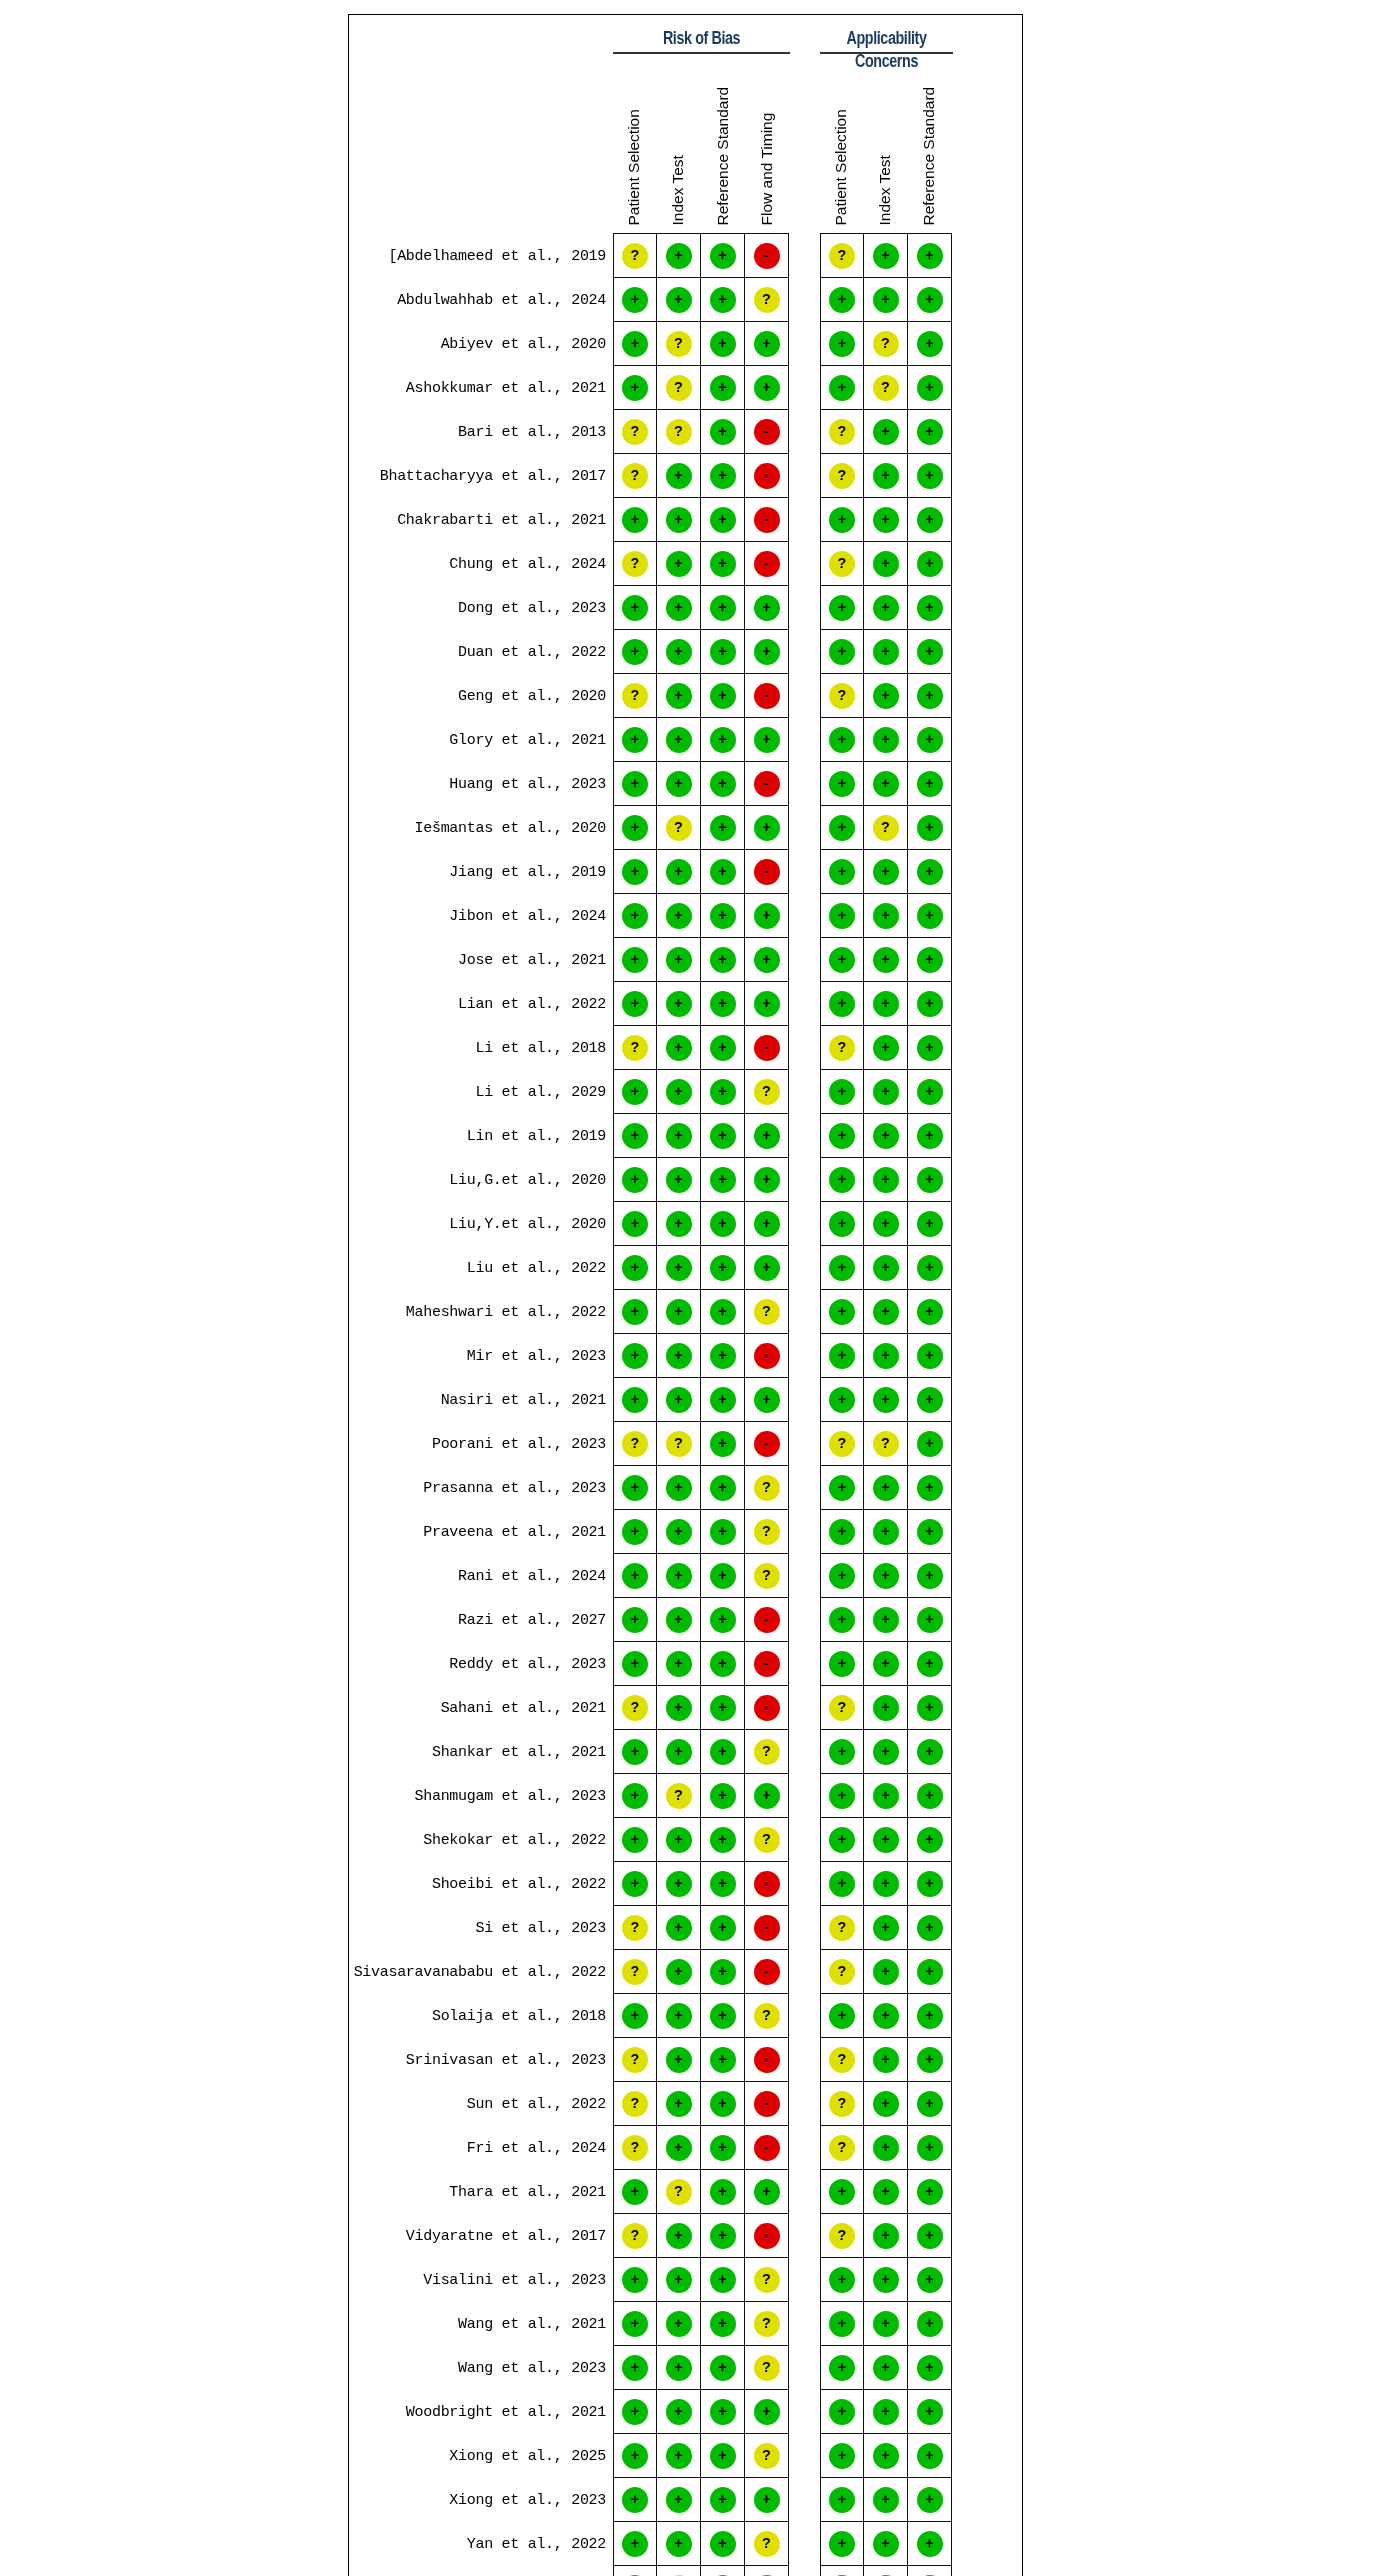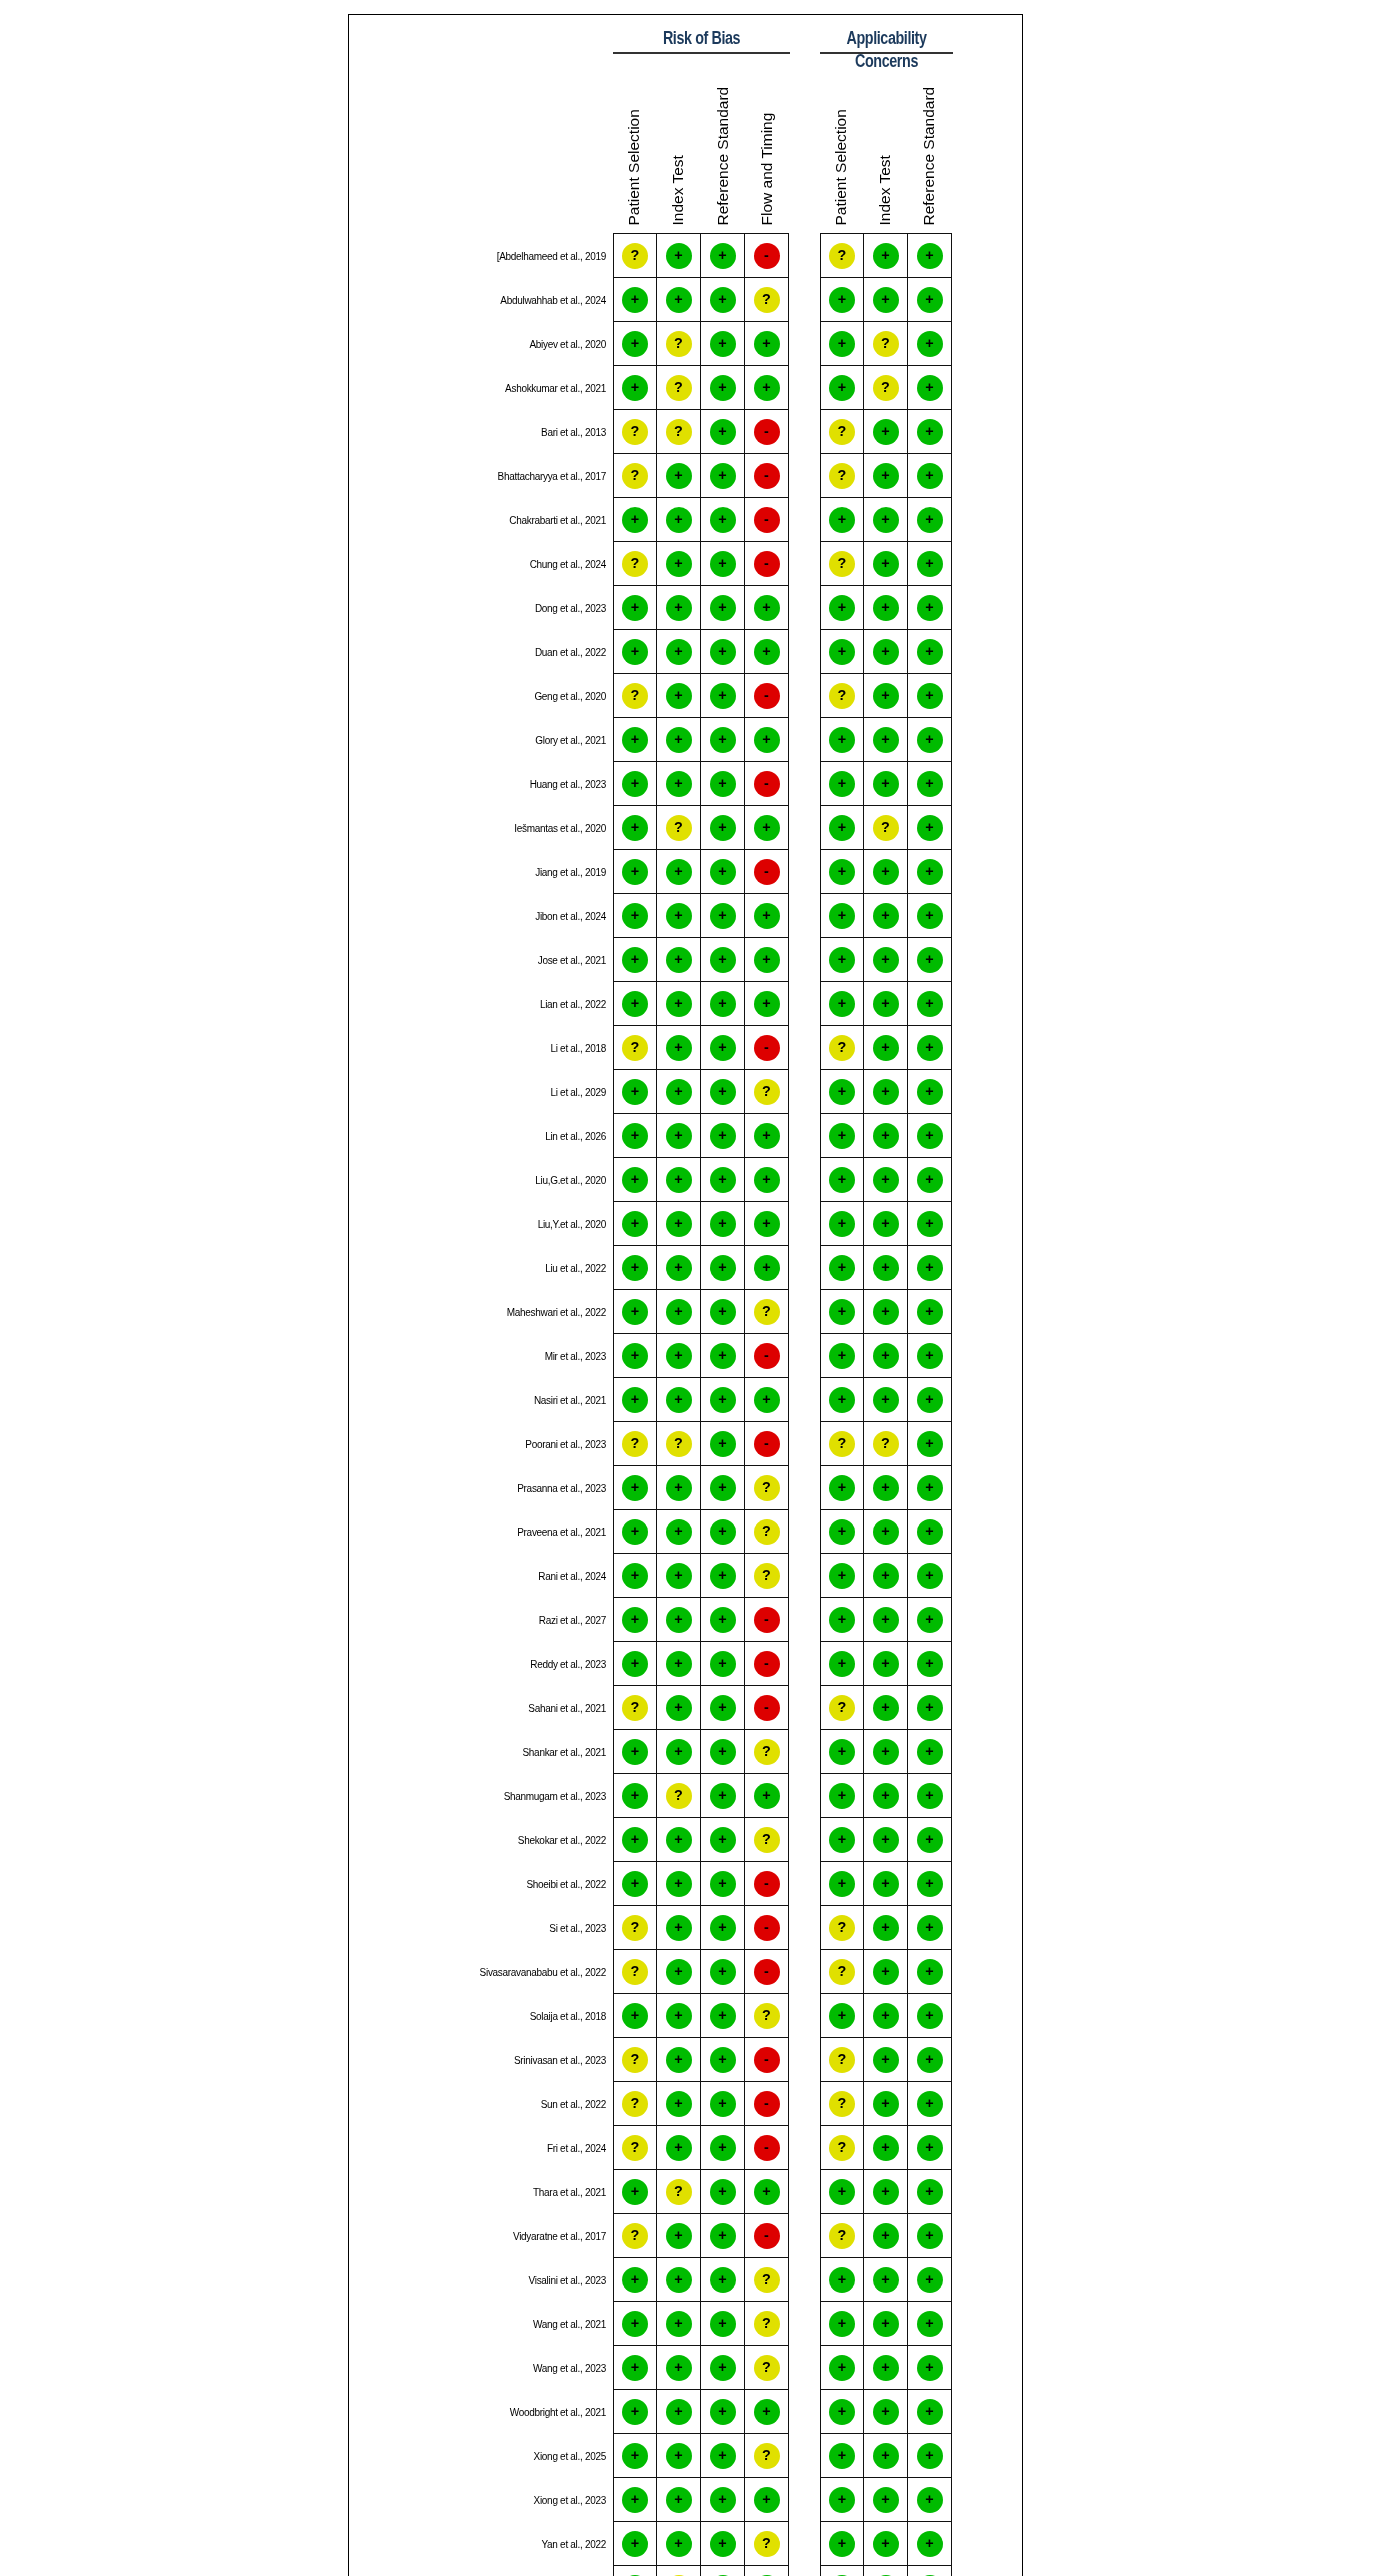--- a/index.html
+++ b/index.html
@@ -11,21 +11,21 @@
     .col-header span { position: absolute; left: 50%; bottom: 0; white-space: nowrap; font-size: 15.5px; transform-origin: left bottom; transform: translateX(6.2px) rotate(-90deg); display: block; line-height: 15.5px; }
     .grid { position: absolute; top: 233px; border-top: 1.5px solid #111; }
     .row { display: flex; height: 44px; box-sizing: border-box; border-bottom: 1.5px solid #111; }
     .cell { width: 44px; height: 100%; box-sizing: border-box; border-right: 1px solid #111; display: flex; align-items: center; justify-content: center; }
     .cell:first-child { border-left: 1px solid #111; }
     .dot { width: 26px; height: 26px; border-radius: 50%; display: flex; align-items: center; justify-content: center; font-weight: bold; font-size: 14.4px; line-height: 1; color: #000; }
     .dot.low { background: #00bb00; }
     .dot.unclear { background: #e0e000; }
     .dot.high { background: #dd0000; }
     .labels { position: absolute; top: 234px; right: calc(1383px - 606px); width: 278px; }
-    .label { height: 44px; display: flex; align-items: center; justify-content: flex-end; font-size: 10px; white-space: nowrap; letter-spacing: -0.3px; }
+    .label { height: 44px; display: flex; align-items: center; justify-content: flex-end; font-size: 15px; white-space: nowrap; letter-spacing: -0.3px; font-family: Liberation Mono, monospace; }
   </style>
 </head>
 <body>
 
 <div class="frame"></div>
 
 <div class="heading" style="left:613px; width:177px;">Risk of Bias</div>
 <div class="heading-rule" style="left:613px; width:177px;"></div>
 <div class="heading" style="left:804px; width:165px;">Applicability Concerns</div>
 <div class="heading-rule" style="left:820px; width:133px;"></div>
@@ -70,21 +70,21 @@
     <div class="label">Geng et al., 2020</div>
     <div class="label">Glory et al., 2021</div>
     <div class="label">Huang et al., 2023</div>
     <div class="label">Iešmantas et al., 2020</div>
     <div class="label">Jiang et al., 2019</div>
     <div class="label">Jibon et al., 2024</div>
     <div class="label">Jose et al., 2021</div>
     <div class="label">Lian et al., 2022</div>
     <div class="label">Li et al., 2018</div>
     <div class="label">Li et al., 2029</div>
-    <div class="label">Lin et al., 2026</div>
+    <div class="label">Lin et al., 2019</div>
     <div class="label">Liu,G.et al., 2020</div>
     <div class="label">Liu,Y.et al., 2020</div>
     <div class="label">Liu et al., 2022</div>
     <div class="label">Maheshwari et al., 2022</div>
     <div class="label">Mir et al., 2023</div>
     <div class="label">Nasiri et al., 2021</div>
     <div class="label">Poorani et al., 2023</div>
     <div class="label">Prasanna et al., 2023</div>
     <div class="label">Praveena et al., 2021</div>
     <div class="label">Rani et al., 2024</div>

